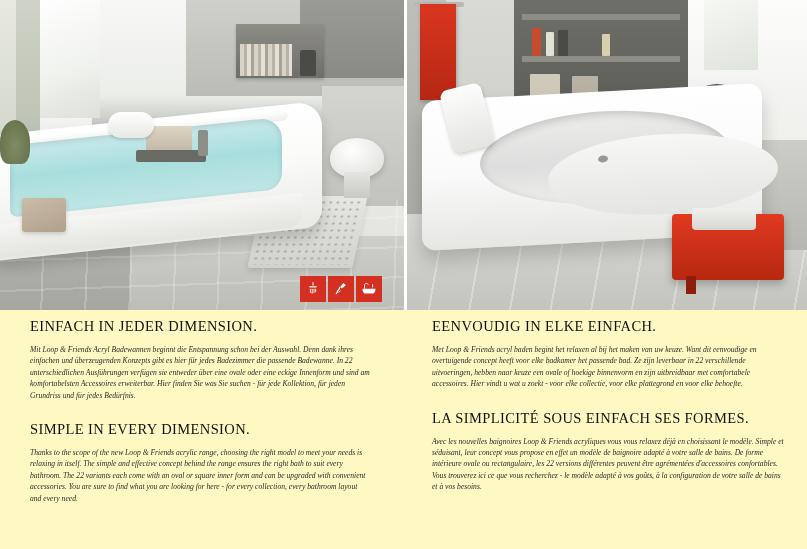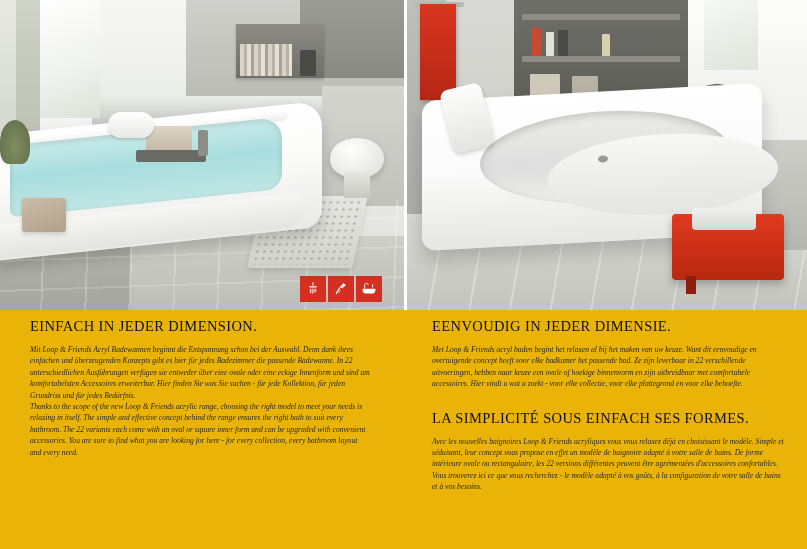--- a/index.html
+++ b/index.html
@@ -11,21 +11,21 @@
     width: 807px;
     height: 549px;
     overflow: hidden;
     font-family: "Liberation Serif", serif;
     color: #1a1a1a;
   }
   .page {
     position: relative;
     width: 807px;
     height: 549px;
-    background: #eab308;
+    background: #fef9c3;
   }
 
   
   .panels {
     position: absolute;
     top: 0;
     left: 0;
     width: 807px;
     height: 310px;
     display: flex;
@@ -491,24 +491,25 @@
     </div>
 
     <div class="gutter"></div>
   </div>
 
   <div class="text-area">
 
     <div class="col col-left">
       <h2 class="headline">EINFACH IN JEDER DIMENSION.</h2>
       <p class="body">Mit Loop &amp; Friends Acryl Badewannen beginnt die Entspannung schon bei der Auswahl. Denn dank ihres einfachen und überzeugenden Konzepts gibt es hier für jedes Badezimmer die passende Badewanne. In 22 unterschiedlichen Ausführungen verfügen sie entweder über eine ovale oder eine eckige Innenform und sind am komfortabelsten Accessoires erweiterbar. Hier finden Sie was Sie suchen - für jede Kollektion, für jeden Grundriss und für jedes Bedürfnis.</p>
+      <h2 class="headline second">SIMPLE IN EVERY DIMENSION.</h2>
       <p class="body">Thanks to the scope of the new Loop &amp; Friends acrylic range, choosing the right model to meet your needs is relaxing in itself. The simple and effective concept behind the range ensures the right bath to suit every bathroom. The 22 variants each come with an oval or square inner form and can be upgraded with convenient accessories. You are sure to find what you are looking for here - for every collection, every bathroom layout and every need.</p>
     </div>
 
     <div class="col col-right">
-      <h2 class="headline">EENVOUDIG IN JEDER DIMENSIE.</h2>
+      <h2 class="headline">EENVOUDIG IN ELKE EINFACH.</h2>
       <p class="body">Met Loop &amp; Friends acryl baden begint het relaxen al bij het maken van uw keuze. Want dit eenvoudige en overtuigende concept heeft voor elke badkamer het passende bad. Ze zijn leverbaar in 22 verschillende uitvoeringen, hebben naar keuze een ovale of hoekige binnenvorm en zijn uitbreidbaar met comfortabele accessoires. Hier vindt u wat u zoekt - voor elke collectie, voor elke plattegrond en voor elke behoefte.</p>
       <h2 class="headline second">LA SIMPLICITÉ SOUS EINFACH SES FORMES.</h2>
       <p class="body">Avec les nouvelles baignoires Loop &amp; Friends acryliques vous vous relaxez déjà en choisissant le modèle. Simple et séduisant, leur concept vous propose en effet un modèle de baignoire adapté à votre salle de bains. De forme intérieure ovale ou rectangulaire, les 22 versions différentes peuvent être agrémentées d'accessoires confortables. Vous trouverez ici ce que vous recherchez - le modèle adapté à vos goûts, à la configuration de votre salle de bains et à vos besoins.</p>
     </div>
 
   </div>
 </div>
 
 </body></html>

